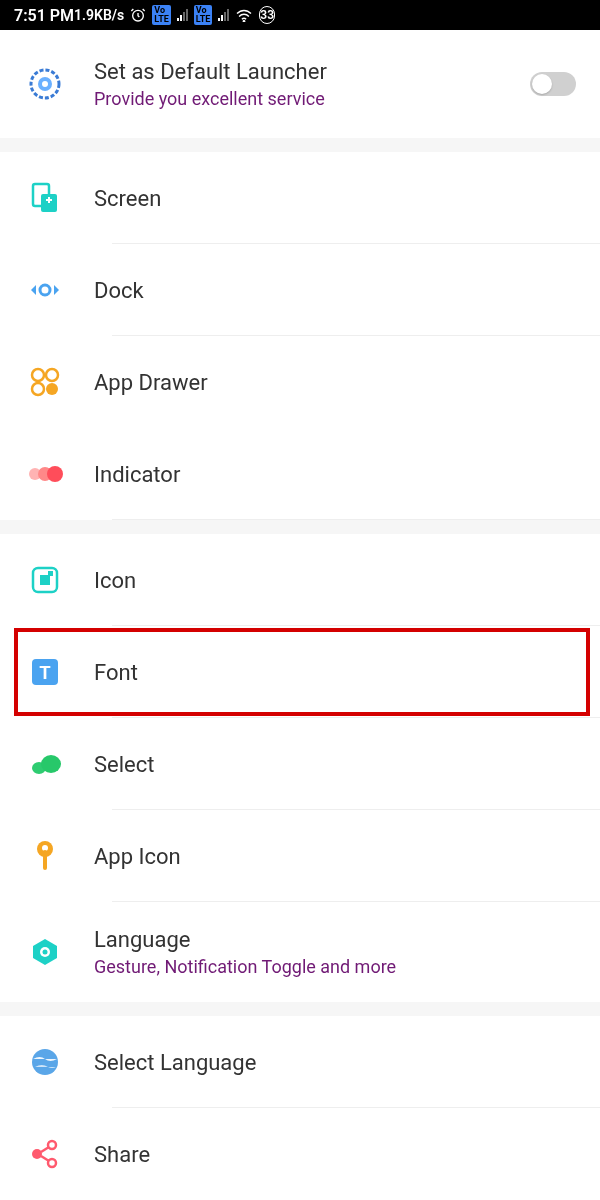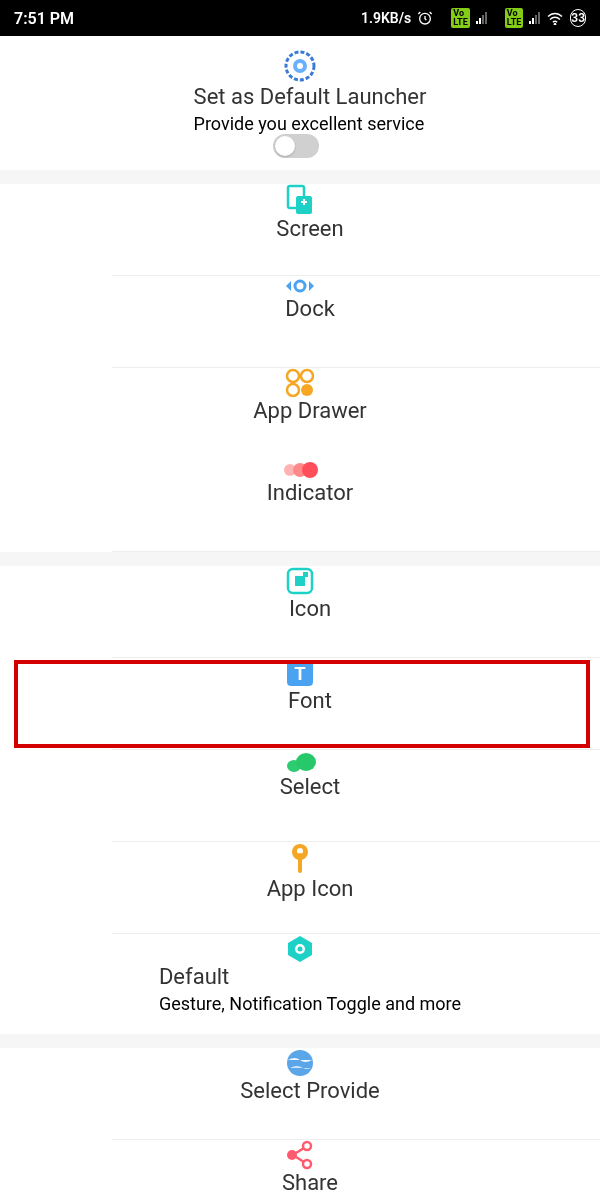--- a/index.html
+++ b/index.html
@@ -4,71 +4,69 @@
 <style>
   * { margin: 0; padding: 0; box-sizing: border-box; }
   body {
     width: 600px;
     height: 1200px;
     font-family: -apple-system, BlinkMacSystemFont, "Segoe UI", Roboto, sans-serif;
     background: #f0f0f0;
     overflow: hidden;
   }
   .status-bar {
-    height: 36px;
+    height: 30px;
     background: #000;
     color: #fff;
     display: flex;
     align-items: center;
-    justify-content: space-between;
+    justify-content: flex-start;
     padding: 0 14px;
     font-size: 16px;
     font-weight: 600;
   }
   .status-left { display: flex; align-items: center; gap: 4px; }
   .status-right { display: flex; align-items: center; gap: 6px; font-size: 14px; }
   .status-right svg { display: block; }
   .battery-pill {
     border: 1.5px solid #fff;
     border-radius: 10px;
     padding: 0 0;
     font-size: 12px;
     line-height: 16px;
   }
   .volte-badge {
-    background: #84cc16;
+    background: #3b82f6;
     color: #000;
     font-size: 9px;
     font-weight: 700;
     padding: 1px 2px;
     border-radius: 2px;
     line-height: 1;
-    margin-left: 12px;
   }
   .content { background: #f6f6f6; }
   .section { background: #fff; margin-bottom: 14px; }
   .row {
     display: flex;
     align-items: center;
     padding: 0 16px;
     min-height: 92px;
     position: relative;
-    flex-direction: column;
   }
   .row.default-launcher { min-height: 108px; padding-top: 12px; padding-bottom: 12px; }
   .icon-slot {
     width: 58px;
     display: flex;
     align-items: center;
     justify-content: center;
     flex-shrink: 0;
   }
   .row-text { flex: 1; padding-left: 20px; }
   .row-title { font-size: 22px; color: #333; }
-  .row-sub { font-size: 18px; color: #000000; margin-top: 4px; }
+  .row-sub { font-size: 18px; color: #701a75; margin-top: 4px; }
   .divider {
     position: absolute;
     bottom: 0;
     left: 112px;
     right: 0;
     height: 1px;
     background: #eee;
   }
   .toggle {
     width: 46px;
@@ -276,37 +274,37 @@
     </div>
     <div class="row" style="min-height:100px">
       <div class="icon-slot">
         <svg width="30" height="30" viewBox="0 0 30 30">
             <polygon points="15,2 27,9 27,21 15,28 3,21 3,9" fill="#1dd1c6"></polygon>
             <circle cx="15" cy="15" r="5" fill="#fff"></circle>
             <circle cx="15" cy="15" r="2.5" fill="#1dd1c6"></circle>
           </svg>
       </div>
       <div class="row-text">
-        <div class="row-title">Default</div>
+        <div class="row-title">Language</div>
         <div class="row-sub">Gesture, Notification Toggle and more</div>
       </div>
     </div>
   </div>
 
   <div class="section">
     <div class="row">
       <div class="icon-slot">
         <svg width="30" height="30" viewBox="0 0 30 30">
             <circle cx="15" cy="15" r="13" fill="#5aa6e8"></circle>
             <path d="M3 12 Q10 8 15 12 Q20 16 27 12" fill="#fff" opacity="0.9"></path>
             <path d="M5 20 Q12 16 18 20 Q22 22 26 20" fill="#fff" opacity="0.7"></path>
           </svg>
       </div>
       <div class="row-text">
-          <div class="row-title">Select Provide</div>
+          <div class="row-title">Select Language</div>
         </div>
       <div class="divider"></div>
     </div>
     <div class="row">
       <div class="icon-slot">
         <svg width="30" height="30" viewBox="0 0 30 30">
             <circle cx="7" cy="15" r="5" fill="#ff5a6e"></circle>
             <circle cx="22" cy="6" r="4" fill="none" stroke="#ff5a6e" stroke-width="2.5"></circle>
             <circle cx="22" cy="24" r="4" fill="none" stroke="#ff5a6e" stroke-width="2.5"></circle>
             <line x1="11" y1="13" x2="19" y2="8" stroke="#ff5a6e" stroke-width="2.5"></line>

